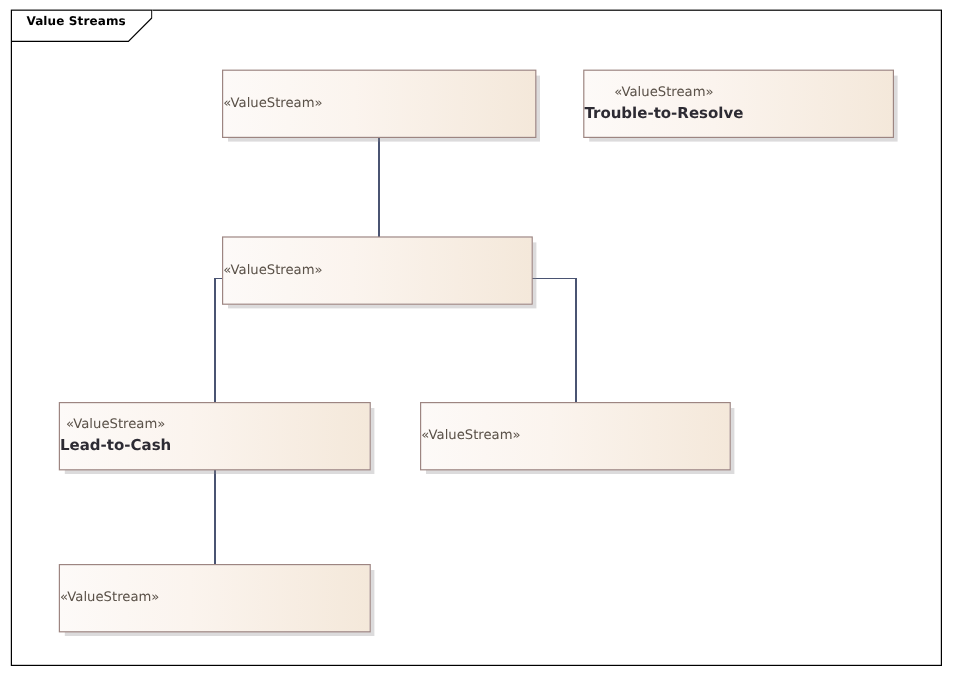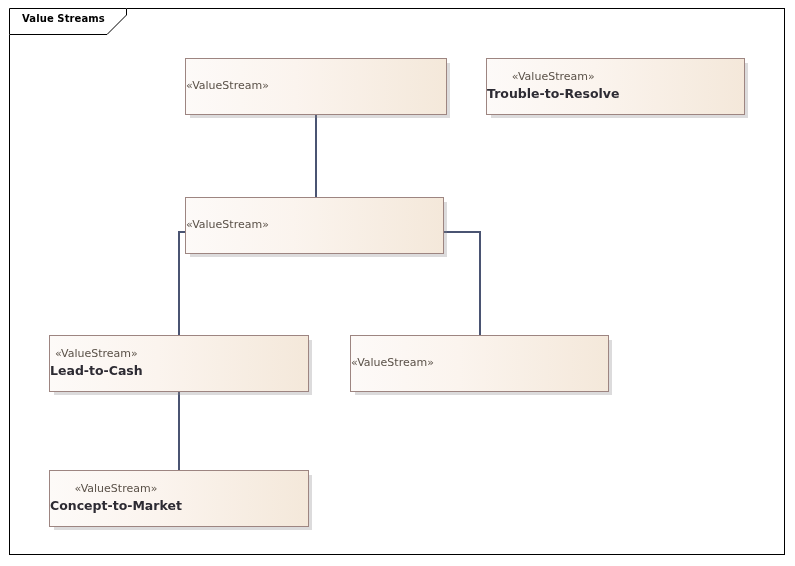--- a/index.html
+++ b/index.html
@@ -163,17 +163,16 @@
 
   <div class="node" style="left:350px; top:335px; width:259px; height:57px;">
     <div class="node-inner">
       <span class="node-stereotype">«ValueStream»</span>
     </div>
   </div>
 
   <div class="node" style="left:49px; top:470px; width:260px; height:57px;">
     <div class="node-inner">
       <span class="node-stereotype">«ValueStream»</span>
-      <span class="node-name">Concept-to-Market</span>
     </div>
   </div>
 
 </div>
 
 </body></html>

